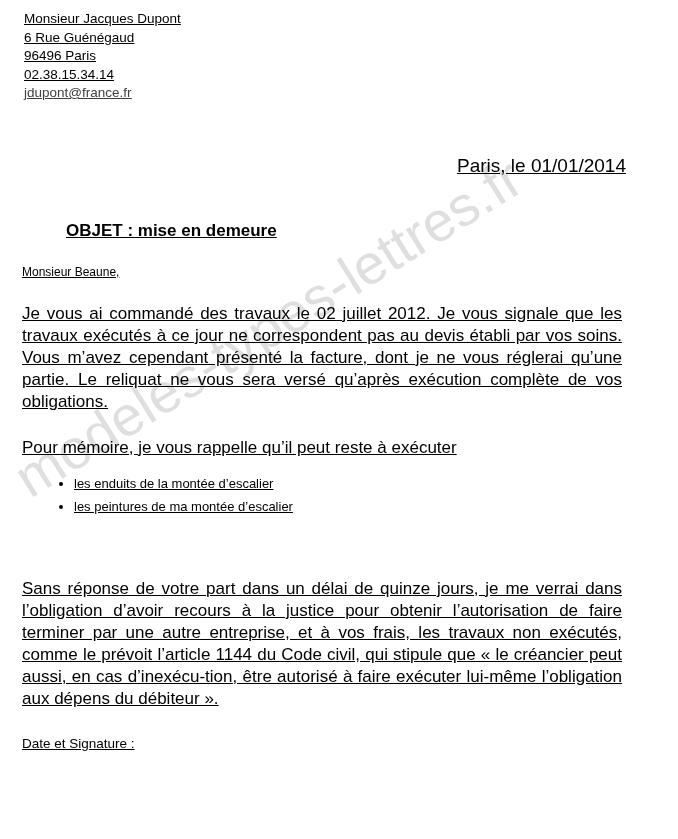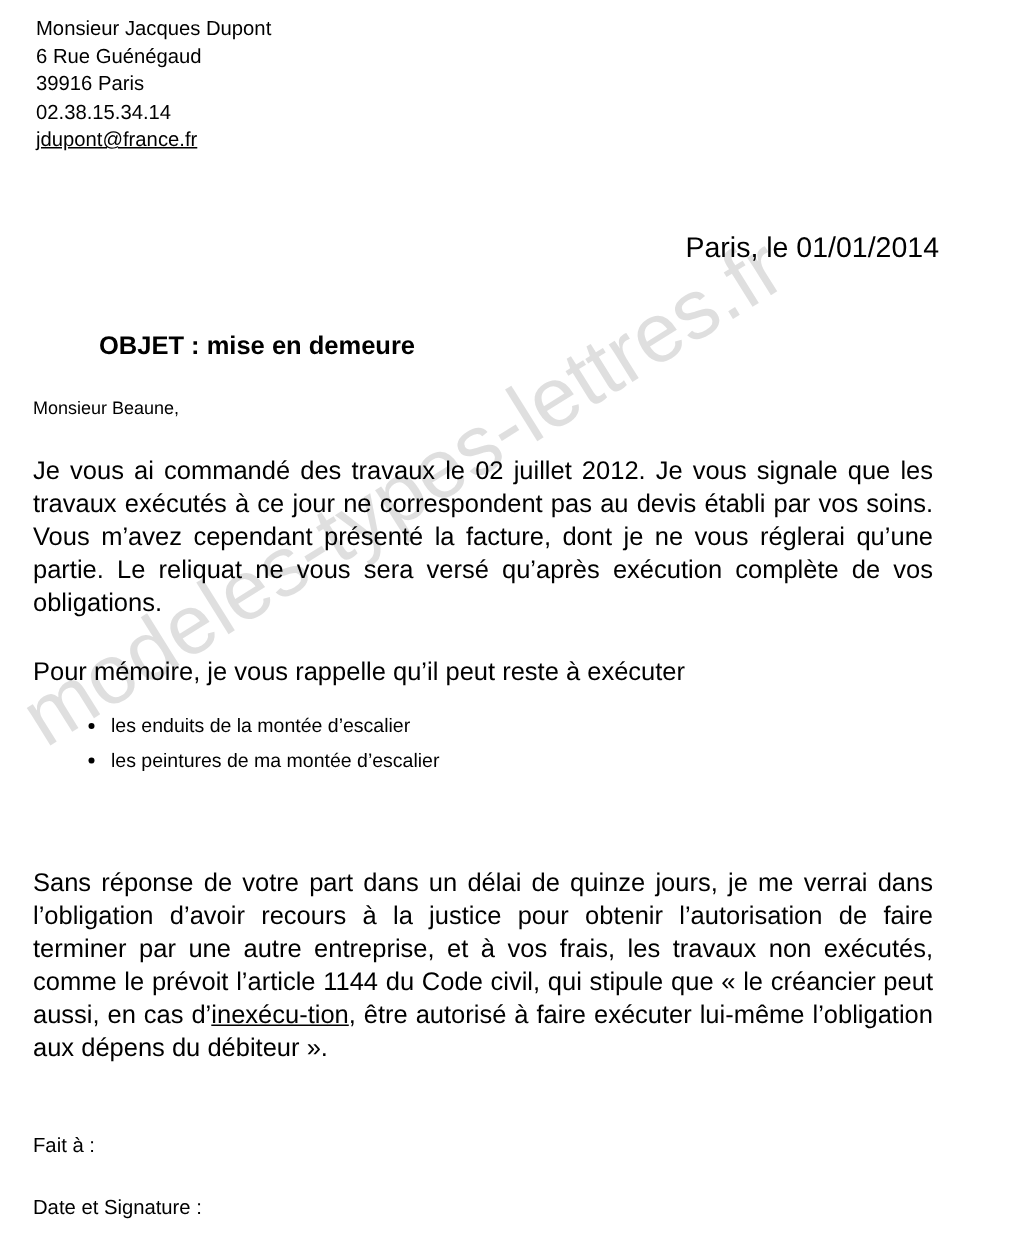--- a/index.html
+++ b/index.html
@@ -41,32 +41,33 @@
     font-size: 56px;
     font-weight: 400;
     color: rgba(150, 150, 150, 0.30);
     white-space: nowrap;
     letter-spacing: 0px;
   }
   .content {
     position: relative;
     z-index: 10;
     padding: 10px 36px 0 22px;
+    text-decoration: underline;
   }
   .sender {
     font-size: 13.5px;
     line-height: 18.5px;
     margin-left: 2px;
   }
   .sender div {
     white-space: nowrap;
   }
   .sender .email a,
   .sender .email {
-    color: #000000;
+    color: #404040;
     text-decoration: underline;
   }
   .date-line {
     margin-top: 52px;
     text-align: right;
     font-size: 19px;
     padding-right: 16px;
   }
   .object-line {
     margin-top: 44px;
@@ -121,21 +122,21 @@
 
   <div class="watermark">
     <div class="watermark-text">modeles-types-lettres.fr</div>
   </div>
 
   <div class="content">
 
     <div class="sender">
       <div>Monsieur Jacques Dupont</div>
       <div>6 Rue Guénégaud</div>
-      <div>39916 Paris</div>
+      <div>96496 Paris</div>
       <div>02.38.15.34.14</div>
       <div class="email">jdupont@france.fr</div>
     </div>
 
     <div class="date-line">Paris, le 01/01/2014</div>
 
     <div class="object-line">OBJET : mise en demeure</div>
 
     <div class="salutation">Monsieur Beaune,</div>
 
@@ -144,18 +145,17 @@
     <div class="para no-justify">Pour mémoire, je vous rappelle qu’il peut reste à exécuter</div>
 
     <ul class="bullets">
       <li>les enduits de la montée d’escalier</li>
       <li>les peintures de ma montée d’escalier</li>
     </ul>
 
     <div class="para gap-big"><span>Sans réponse de votre part dans un délai de quinze jours, je me verrai dans l’obligation d’avoir recours à la justice pour obtenir l’autorisation de faire terminer par une autre entreprise, et à vos frais, les travaux non exécutés, comme le prévoit l’article 1144 du Code civil, qui stipule que « le créancier peut aussi, en cas d’</span><span class="underline-word">inexécu-tion</span><span>, être autorisé à faire exécuter lui-même l’obligation aux dépens du débiteur ».</span></div>
 
 
-    <div class="fait">Fait à :</div>
 
     <div class="signature">Date et Signature :</div>
 
   </div>
 </div>
 
 </body></html>

